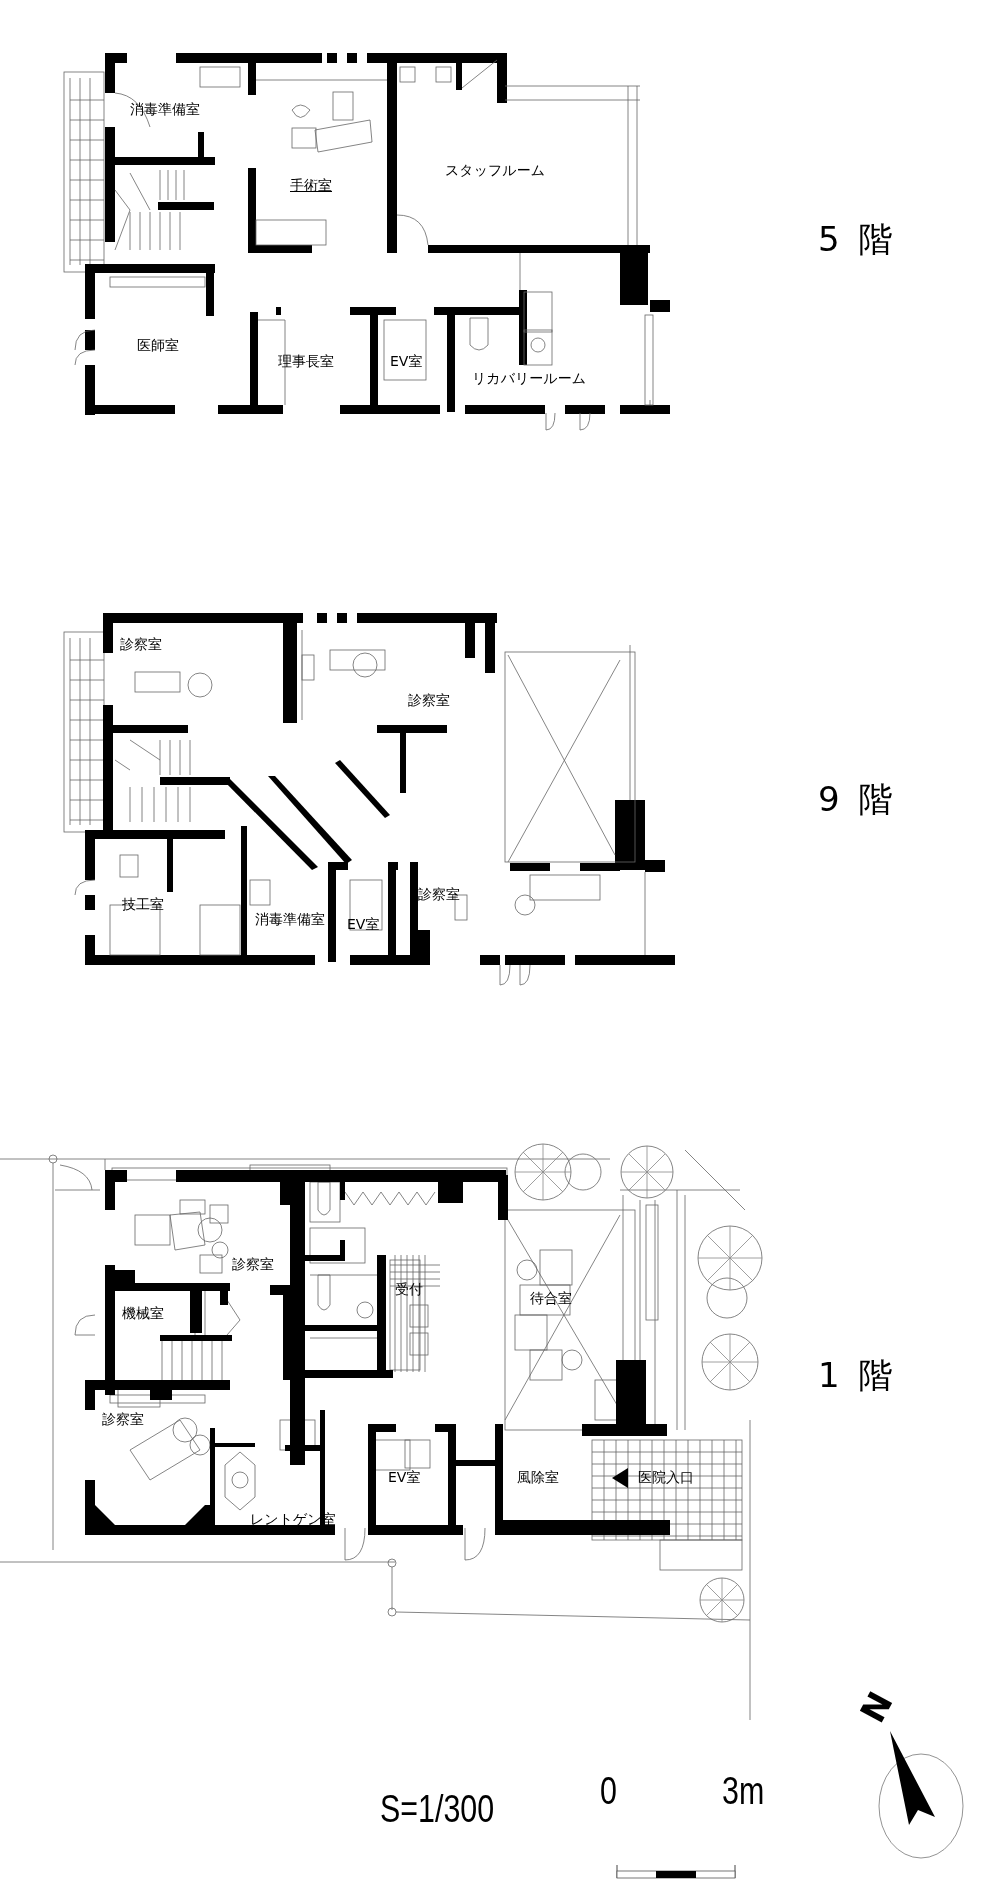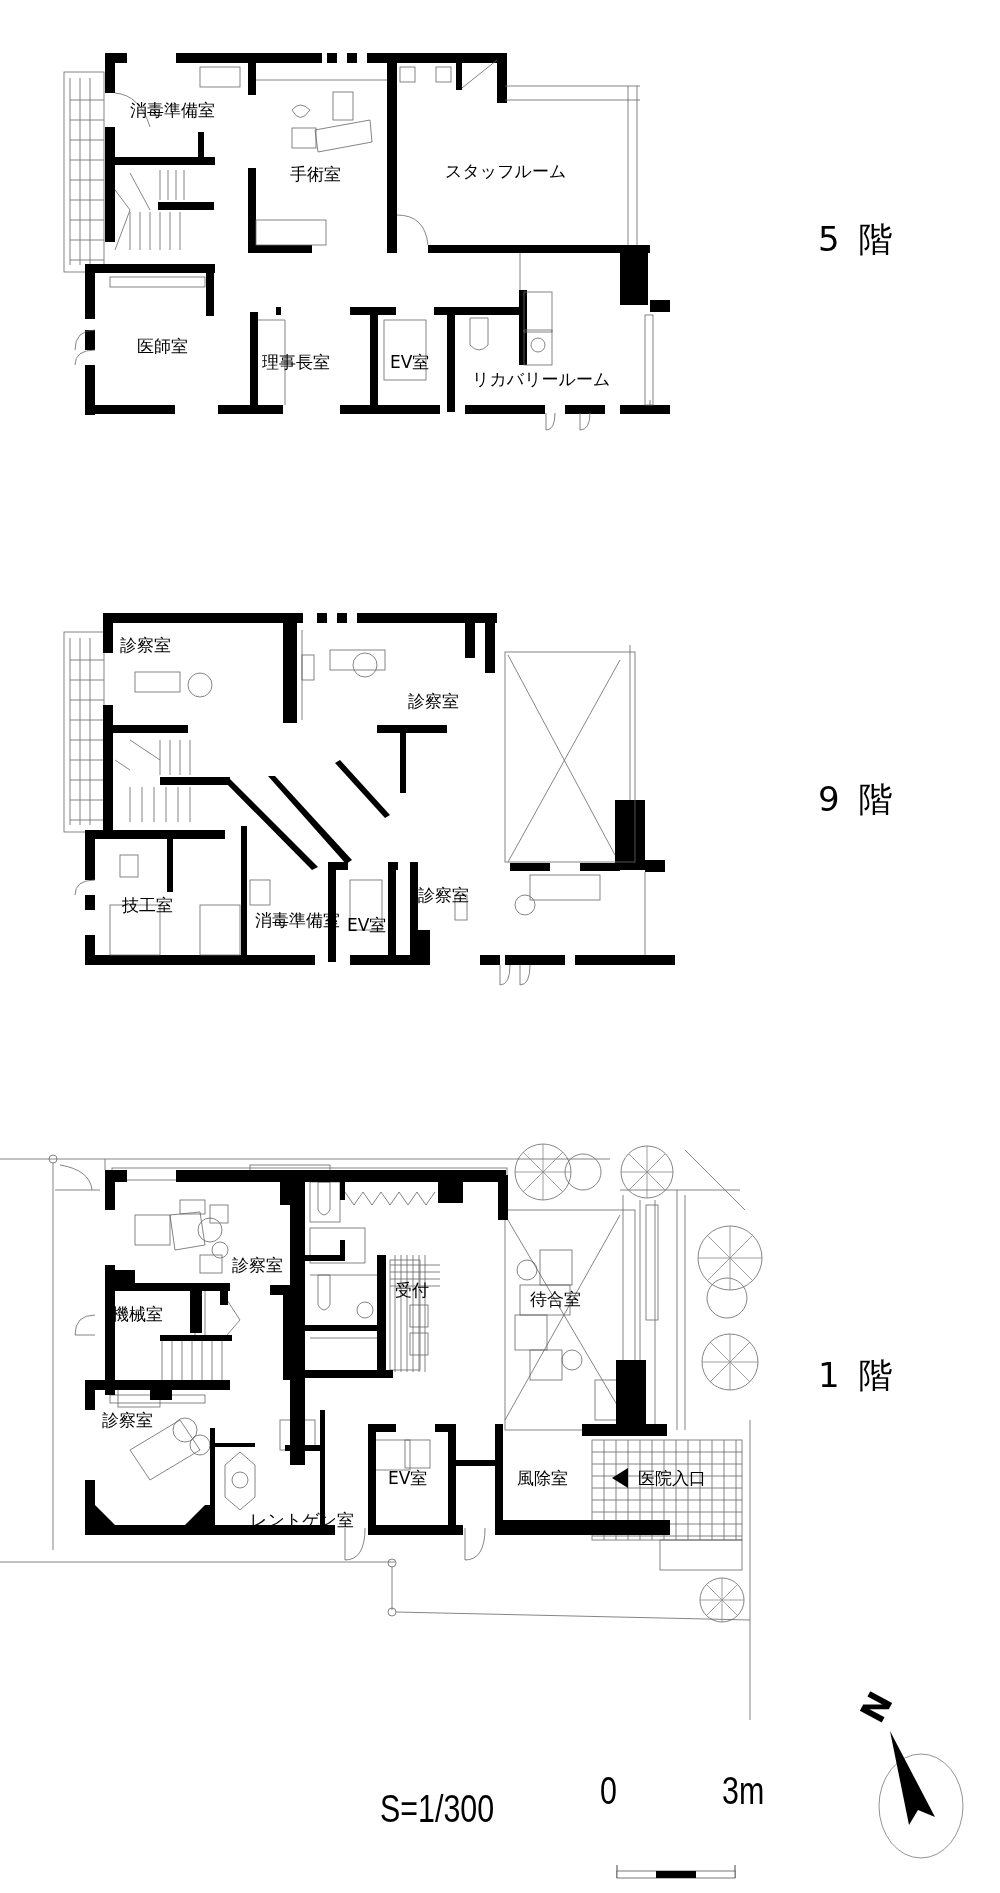--- a/index.html
+++ b/index.html
@@ -1,21 +1,21 @@
 <!DOCTYPE html>
 <html><head>
 <meta charset="utf-8">
 <style>
   html, body { margin:0; padding:0; background:#fff; }
   body { width:1000px; height:1893px; position:relative; overflow:hidden; font-family:"DejaVu Sans", sans-serif; color:#000; }
   svg.plan { position:absolute; left:0; top:0; width:1000px; height:1893px; }
   .w { fill:#000; }
   .t { stroke:#666; stroke-width:0.8; fill:none; }
   .tl { stroke:#444; stroke-width:1; fill:none; }
-  .lbl { position:absolute; font-size:17px; white-space:nowrap; line-height:1; }
+  .lbl { position:absolute; font-size:14px; white-space:nowrap; line-height:1; }
   .floor-lbl { position:absolute; font-size:34px; line-height:1; letter-spacing:4px; }
   .scale-lbl { position:absolute; font-family:"Liberation Sans Narrow","Liberation Sans", sans-serif; font-size:38px; transform:scaleX(0.8); transform-origin:left top; line-height:1; }
   .north { position:absolute; font-size:34px; font-weight:bold; transform:rotate(-62deg); line-height:1; }
 </style>
 </head>
 <body>
 
 <svg class="plan" viewBox="0 0 1000 1893" xmlns="http://www.w3.org/2000/svg">
 
   <g>
@@ -410,40 +410,40 @@
     <rect x="656" y="1871" width="40" height="7" fill="#000"></rect>
   </g>
 
   <g>
     <ellipse cx="921" cy="1806" rx="42" ry="52" fill="none" stroke="#777" stroke-width="0.8"></ellipse>
     <polygon points="890,1731 935,1817 918,1810 909,1825" fill="#000"></polygon>
   </g>
 </svg>
 
 <div class="lbl" style="left:130px;top:102px;">消毒準備室</div>
-<div class="lbl" style="left:290px;top:166px;">手術室</div>
+<div class="lbl" style="left:290px;top:178px;text-decoration:underline;">手術室</div>
 <div class="lbl" style="left:445px;top:163px;">スタッフルーム</div>
 <div class="lbl" style="left:137px;top:338px;">医師室</div>
-<div class="lbl" style="left:262px;top:354px;">理事長室</div>
+<div class="lbl" style="left:278px;top:354px;">理事長室</div>
 <div class="lbl" style="left:390px;top:354px;">EV室</div>
 <div class="lbl" style="left:472px;top:371px;">リカバリールーム</div>
 <div class="floor-lbl" style="left:818px;top:222px;">5 階</div>
 
 <div class="lbl" style="left:120px;top:637px;">診察室</div>
 <div class="lbl" style="left:408px;top:693px;">診察室</div>
 <div class="lbl" style="left:122px;top:897px;">技工室</div>
 <div class="lbl" style="left:255px;top:912px;">消毒準備室</div>
 <div class="lbl" style="left:347px;top:917px;">EV室</div>
 <div class="lbl" style="left:418px;top:887px;">診察室</div>
 <div class="floor-lbl" style="left:818px;top:782px;">9 階</div>
 
 <div class="lbl" style="left:232px;top:1257px;">診察室</div>
 <div class="lbl" style="left:395px;top:1282px;">受付</div>
 <div class="lbl" style="left:530px;top:1291px;">待合室</div>
-<div class="lbl" style="left:112px;top:1306px;">機械室</div>
+<div class="lbl" style="left:122px;top:1306px;">機械室</div>
 <div class="lbl" style="left:102px;top:1412px;">診察室</div>
 <div class="lbl" style="left:250px;top:1496px;margin-top:16px;">レントゲン室</div>
 <div class="lbl" style="left:388px;top:1470px;">EV室</div>
 <div class="lbl" style="left:517px;top:1470px;">風除室</div>
 <div class="lbl" style="left:638px;top:1470px;">医院入口</div>
 <div class="floor-lbl" style="left:818px;top:1358px;">1 階</div>
 
 <div class="scale-lbl" style="left:380px;top:1790px;">S=1/300</div>
 <div class="scale-lbl" style="left:600px;top:1772px;">0</div>
 <div class="scale-lbl" style="left:722px;top:1772px;">3m</div>

